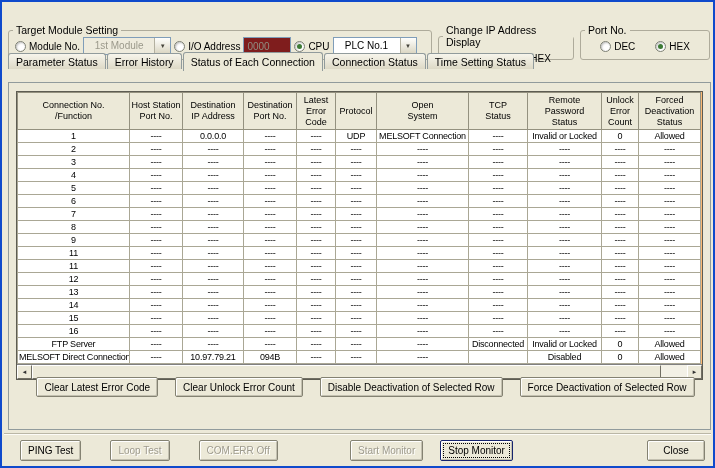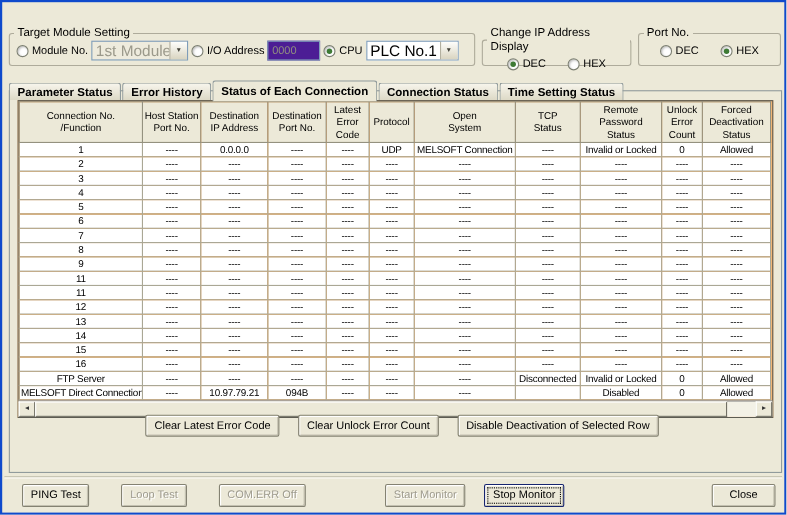--- a/index.html
+++ b/index.html
@@ -14,27 +14,27 @@
   .group-content{display:flex;align-items:center;gap:3px;padding:1px 6px 0 6px;height:18px;}
   .group-content.center{justify-content:center;gap:20px;}
   .tms{left:6px;width:424px;}
   .ipd{left:436px;width:136px;}
   .pno{left:578px;width:130px;}
   .radio-wrap{display:inline-flex;align-items:center;gap:3px;cursor:pointer;}
   .radio{position:relative;width:11px;height:11px;border:1px solid #7d8073;border-radius:50%;background:#fff;box-shadow:inset 1px 1px 2px rgba(0,0,0,.25);box-sizing:border-box;flex:none;}
   .radio.checked::after{content:'';position:absolute;left:2px;top:2px;width:5px;height:5px;border-radius:50%;background:#3e7a35;}
   .rlabel{font-size:10px;white-space:nowrap;}
   .combo{display:inline-flex;align-items:stretch;height:18px;background:#fff;border:1px solid #7f9db9;box-sizing:border-box;cursor:default;}
-  .combo-text{flex:1;font-size:14px;line-height:16px;padding:0 3px;white-space:nowrap;overflow:hidden;text-align:center;}
+  .combo-text{flex:1;font-size:10px;line-height:16px;padding:0 3px;white-space:nowrap;overflow:hidden;text-align:center;}
   .combo-arrow{width:15px;display:flex;align-items:center;justify-content:center;font-size:6px;color:#44433a;background:linear-gradient(#fefefc,#d9d4c0);border-left:1px solid #b3b0a0;}
   .combo.off{background:#eeebdd;}
   .combo.off .combo-text{color:#9b998b;}
-  .field{height:18px;width:48px;border:1px solid #7f9db9;background:#4c1d95;color:#8f8d80;font-size:10px;padding:0 3px;box-sizing:border-box;font-family:inherit;}
-
-  .tabbar{position:absolute;top:51px;left:6px;height:19px;display:flex;align-items:flex-end;z-index:2;font-weight:bold;}
+  .field{height:18px;width:48px;border:1px solid #7f9db9;background:#7f1d1d;color:#8f8d80;font-size:10px;padding:0 3px;box-sizing:border-box;font-family:inherit;}
+
+  .tabbar{position:absolute;top:30px;left:6px;height:19px;display:flex;align-items:center;z-index:2;}
   .tab{height:16px;line-height:16px;padding:0 7px;margin-right:1px;font-size:10.5px;white-space:nowrap;border:1px solid #919b9c;border-bottom:none;border-radius:3px 3px 0 0;background:linear-gradient(#f7f5ec,#ddd9c6);cursor:pointer;box-sizing:border-box;}
   .tab.active{height:19px;line-height:19px;background:#ece9d8;position:relative;z-index:3;margin-bottom:-1px;}
 
   .panel{position:absolute;top:61px;left:6px;width:703px;height:348px;box-sizing:border-box;border:1px solid #919b9c;background:#ece9d8;}
   .table-frame{position:absolute;top:8px;left:7px;width:685px;border:1px solid #5d5c52;box-sizing:content-box;background:#fdba74;}
   table.grid{border-collapse:collapse;table-layout:fixed;width:683px;}
   table.grid th{background:#ece9d8;border:1px solid #94917f;font-weight:normal;font-size:9px;line-height:11px;height:36px;vertical-align:middle;text-align:center;white-space:pre-line;padding:0 1px;overflow:hidden;}
   table.grid td{background:#fff;border:1px solid #aaa795;font-size:9px;line-height:12px;height:12px;text-align:center;padding:0 1px;white-space:nowrap;overflow:hidden;letter-spacing:-0.2px;}
   .hscroll{display:flex;height:14px;border-top:1px solid #808080;background:#f3f1e6;}
   .sbtn{width:15px;flex:none;display:flex;align-items:center;justify-content:center;font-size:6px;color:#333;background:#ece9d8;border:1px solid;border-color:#fff #716f64 #716f64 #fff;cursor:pointer;box-sizing:border-box;}
@@ -413,20 +413,21 @@
           </div>
           <div class="sbtn">
               <span>►</span>
             </div>
         </div>
       </div>
       <div class="action-row">
           <button class="btn">Clear Latest Error Code</button>
           <button class="btn">Clear Unlock Error Count</button>
           <button class="btn">Disable Deactivation of Selected Row</button>
+          <button class="btn">Force Deactivation of Selected Row</button>
         </div>
     </div>
 
     <div class="divider"></div>
     <div class="bottom-left">
         <button class="btn small">PING Test</button>
         <button class="btn small off">Loop Test</button>
         <button class="btn small off">COM.ERR Off</button>
       </div>
     <div class="bottom-mid">

